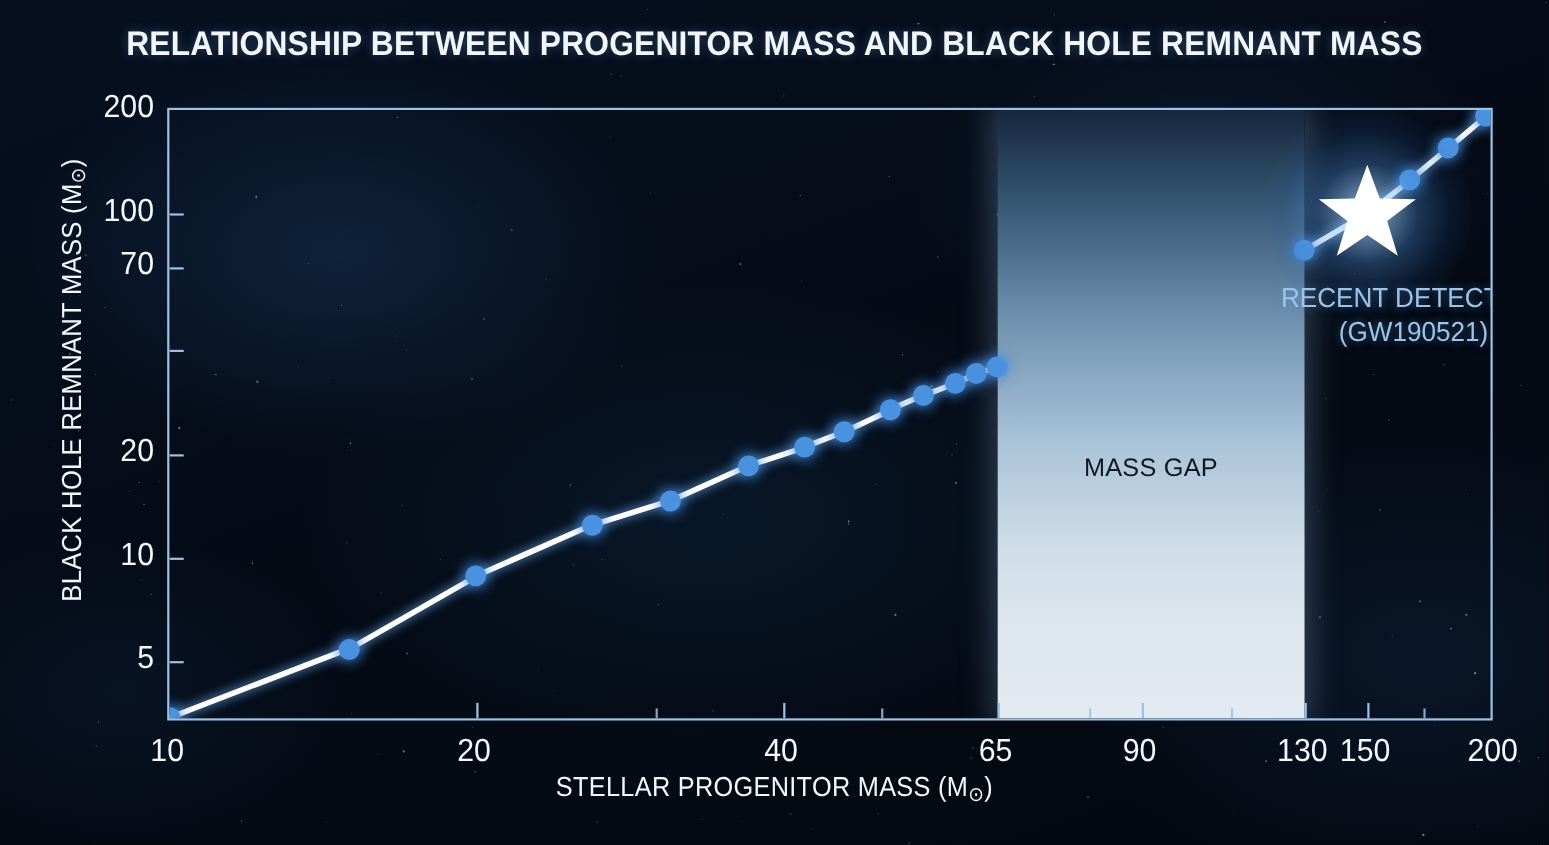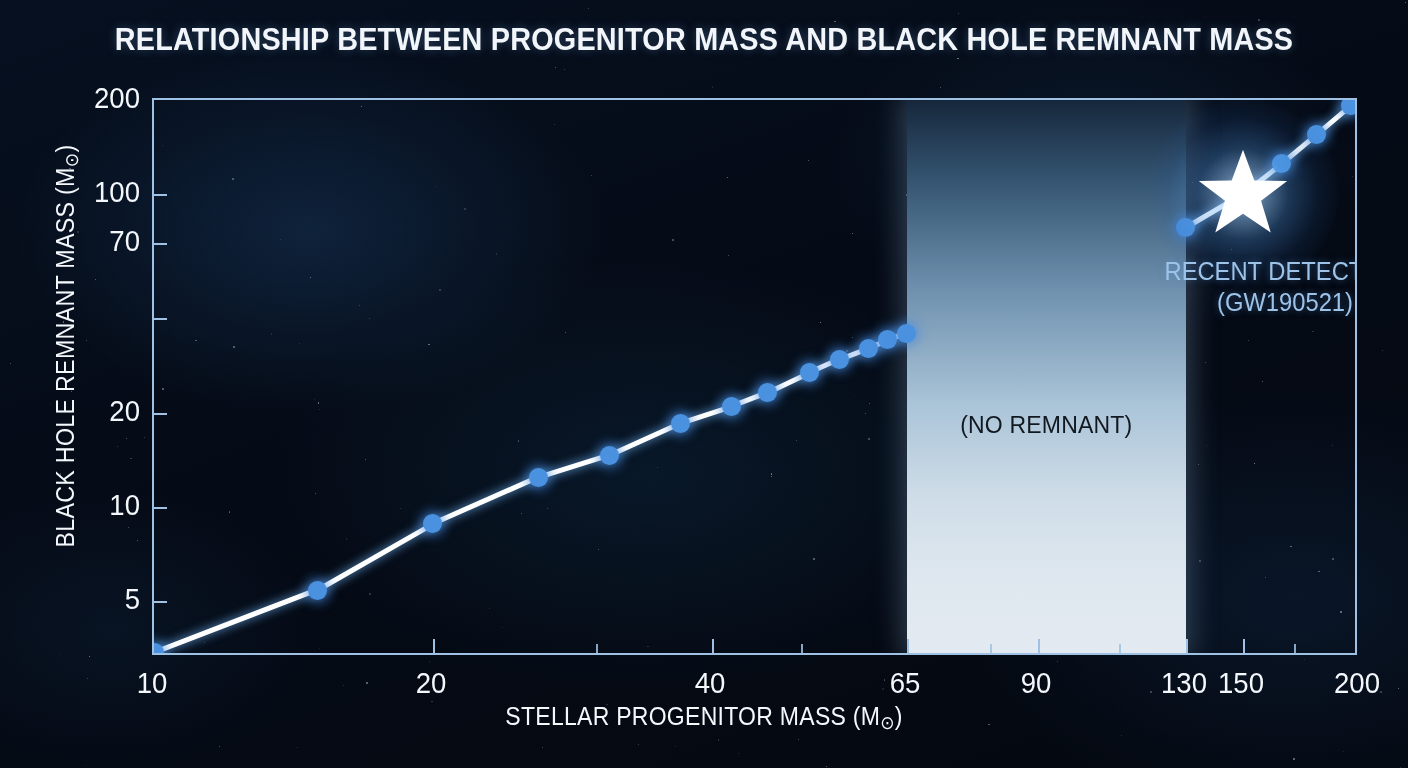--- a/index.html
+++ b/index.html
@@ -378,21 +378,21 @@
       <i style="left:869.1px;top:402.8px;width:0.7px;height:0.7px;opacity:0.36"></i>
       <i style="left:1149.8px;top:691.1px;width:1.9px;height:1.9px;opacity:0.34"></i>
       <i style="left:1343.0px;top:751.4px;width:0.9px;height:0.9px;opacity:0.19"></i>
     </div>
 
   <div class="title">RELATIONSHIP BETWEEN PROGENITOR MASS AND BLACK HOLE REMNANT MASS</div>
 
   <div class="plot" id="plot">
     <div class="gap-band" id="gapBand" style="left: 752.912px; width: 278.811px;"></div>
     <div class="gap-label" id="gapLabel" style="left: 752.912px; width: 278.811px; top: 310px;">
-      <div>(NO REMNANT)</div>
+      <div>MASS GAP</div>
     </div>
     <div id="ticksInner">
         <div class="ytick" style="top:500.6px"></div>
         <div class="ytick" style="top:406.5px"></div>
         <div class="ytick" style="top:312.5px"></div>
         <div class="ytick" style="top:218.4px"></div>
         <div class="ytick" style="top:142.5px"></div>
         <div class="ytick" style="top:94.1px"></div>
         <div class="xtick" style="left:278.8px;height:14px"></div>
         <div class="xtick" style="left:557.6px;height:14px"></div>

